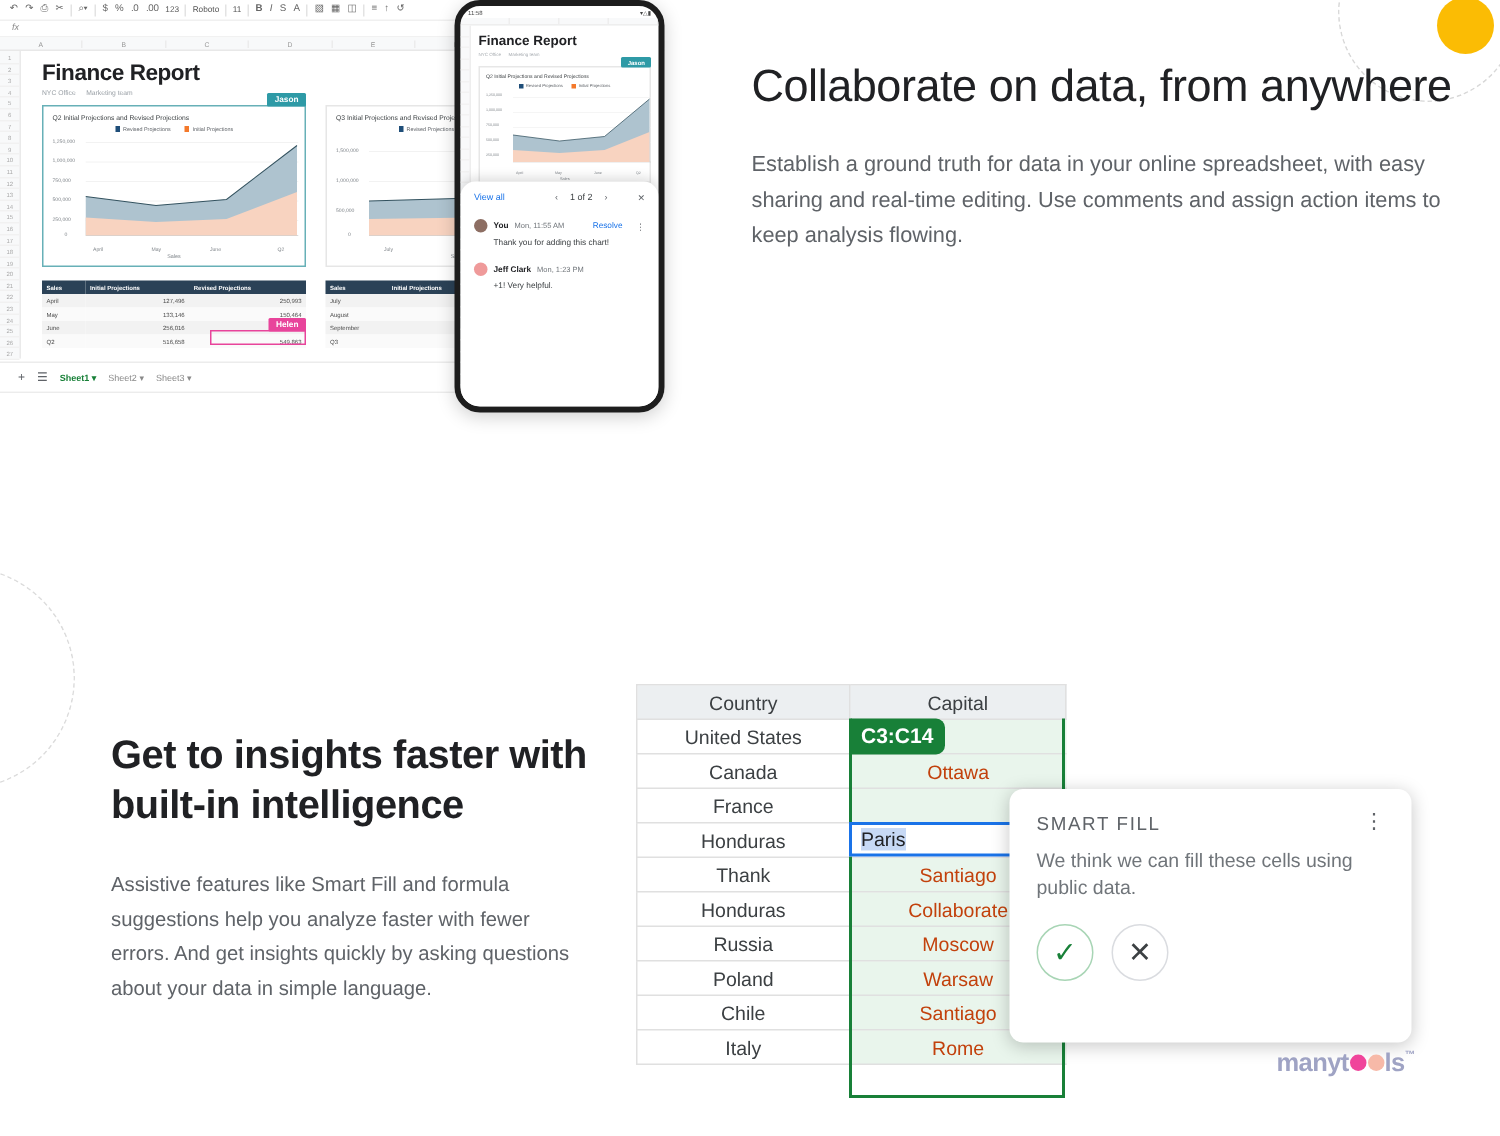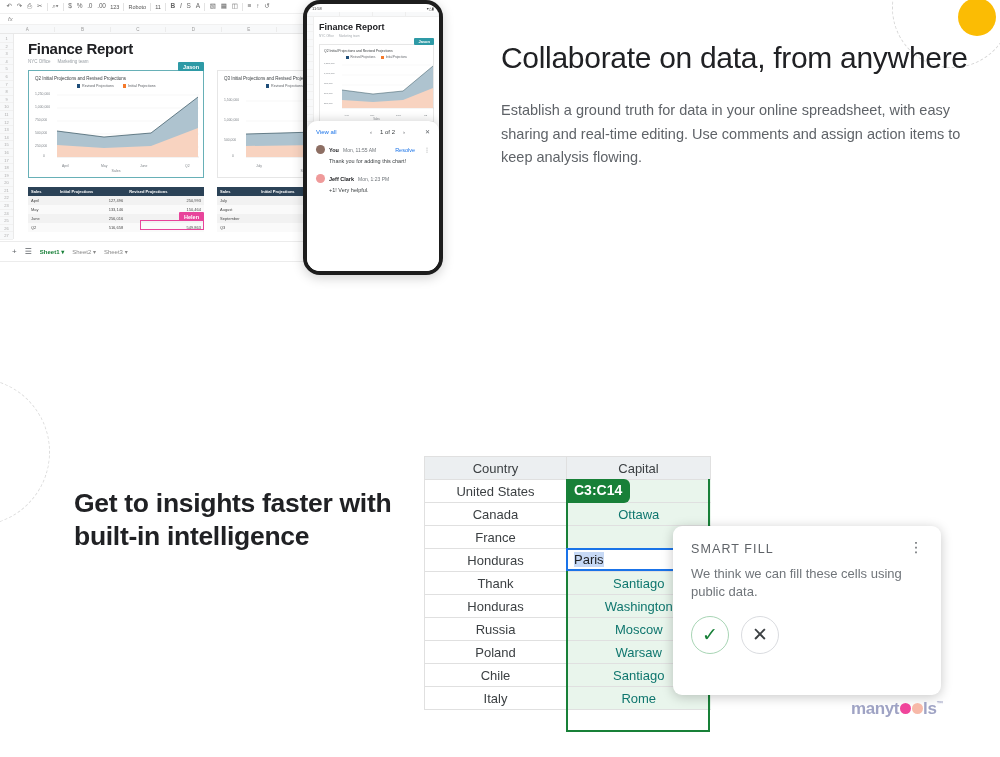--- a/index.html
+++ b/index.html
@@ -139,21 +139,21 @@
   .copy-left { position:absolute; left:74px; top:487px; width:320px; }
   .copy-left .h-lg { font-size:26.5px; line-height:1.26;font-weight:bold; }
   .copy-left .p-md { font-size:13.5px; line-height:1.72; margin-top:24px; }
 
   
   .ss2 { position:absolute; left:424px; top:456px; width:286px; }
   .ss2 table { border-collapse:collapse; width:286px; table-layout:fixed; }
   .ss2 th, .ss2 td { height:23px; padding:0 6px; font-size:13px; text-align:center;
                      border:1px solid #e0e0e0; color:#3c4043; }
   .ss2 th { background:#eceff1; color:#3c4043; font-weight:400; }
-  .ss2 .c-cap { color:#0f766e; background:#e9f5ec; border-left:none; border-right:none;}
+  .ss2 .c-cap { color:#c2410c; background:#e9f5ec; border-left:none; border-right:none;}
   .ss2 .c-cap.first { background:#e9f5ec; }
   .ss2 .c-country { background:#fff; }
   .range-wrap { position:absolute; left:142px; top:23px; width:144px; height:253px;
                 border:2px solid #188038; border-top:none; pointer-events:none; }
   .range-tag { position:absolute; left:142px; top:23px; background:#188038; color:#fff;
                font-size:14px; font-weight:bold; padding:3px 8px 4px 8px;
                border-top-left-radius:2px; border-top-right-radius:6px;
                border-bottom-right-radius:6px; line-height:1.2; }
   .cur-cell { position:absolute; left:142px; top:92px; width:144px; height:23px;
               border:2px solid #1a73e8; background:#fff; display:flex; align-items:center;
@@ -552,20 +552,21 @@
   </div>
 
   <div class="copy-right">
     <div class="h-lg">Collaborate on data, from anywhere</div>
     <div class="p-md">Establish a ground truth for data in your online spreadsheet, with easy sharing and real-time editing. Use comments and assign action items to keep analysis flowing.</div>
   </div>
 </div>
 
 <div class="copy-left">
   <div class="h-lg">Get to insights faster with built-in intelligence</div>
+  <div class="p-md">Assistive features like Smart Fill and formula suggestions help you analyze faster with fewer errors. And get insights quickly by asking questions about your data in simple language.</div>
 </div>
 
 <div class="ss2">
   <table>
     <tbody>
         <tr>
       <th style="width:142px">Country</th>
       <th style="width:144px">Capital</th>
     </tr>
     </tbody>
@@ -585,21 +586,21 @@
         <tr>
           <td class="c-country">Honduras</td>
           <td class="c-cap">Buenos Aires</td>
         </tr>
         <tr>
           <td class="c-country">Thank</td>
           <td class="c-cap">Santiago</td>
         </tr>
         <tr>
           <td class="c-country">Honduras</td>
-          <td class="c-cap">Washington</td>
+          <td class="c-cap">Collaborate</td>
         </tr>
         <tr>
           <td class="c-country">Russia</td>
           <td class="c-cap">Moscow</td>
         </tr>
         <tr>
           <td class="c-country">Poland</td>
           <td class="c-cap">Warsaw</td>
         </tr>
         <tr>

